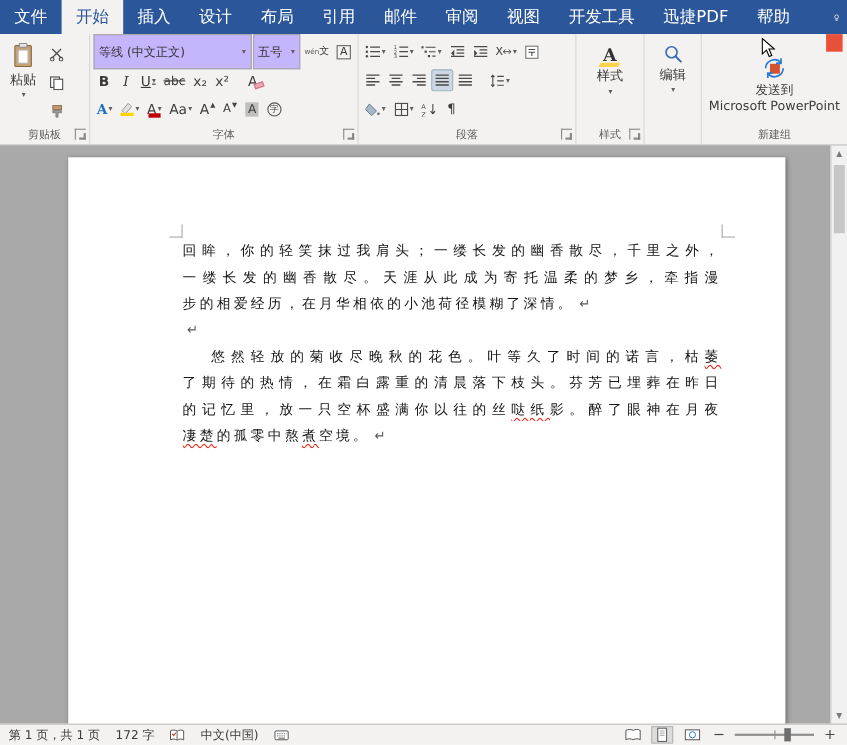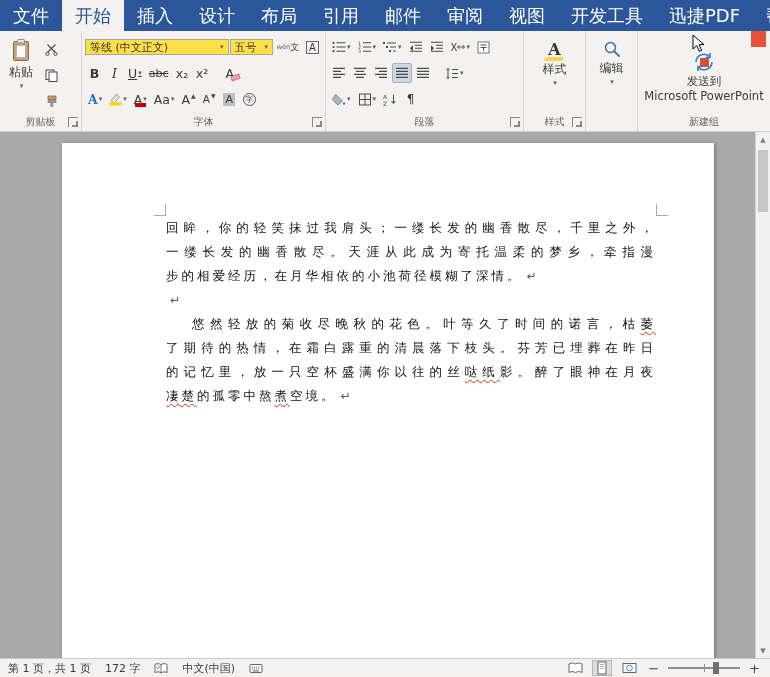--- a/index.html
+++ b/index.html
@@ -2,37 +2,37 @@
 <html><head>
 <meta charset="utf-8">
 <style>
   * { box-sizing: border-box; }
   body { margin:0; background:#ffffff; font-family:"DejaVu Sans","Liberation Sans",sans-serif; }
   #app { position:relative; width:770px; height:677px; overflow:hidden; background:#f3f2f1; user-select:none; }
 
   
   .tabbar { position:absolute; top:0; left:0; right:0; height:31px; background:#2b579a; display:flex; align-items:stretch; }
   .tabs-list { display:flex; align-items:stretch; }
-  .tab { display:flex; align-items:center; padding:0 13px; color:#fff; font-size:18px; white-space:nowrap; cursor:default; }
+  .tab { display:flex; align-items:center; padding:0 13px; color:#fff; font-size:15px; white-space:nowrap; cursor:default; }
   .tab.active { background:#f3f2f1; color:#2b579a; }
   .tellme { display:flex; align-items:center; gap:6px; color:#fff; font-size:13px; padding:0 10px; margin-left:16px; }
 
   
   .ribbon { position:absolute; top:31px; left:0; right:0; height:101px; background:#f3f2f1; border-bottom:1px solid #d2cfcb; display:flex; }
   .grp { position:relative; height:100%; padding:5px 3px 17px; border-right:1px solid #dad7d3; }
   .grp-label { position:absolute; bottom:2px; left:0; right:0; text-align:center; font-size:10px; color:#605e5c; white-space:nowrap; }
   .launcher { position:absolute; right:3px; bottom:4px; width:10px; height:10px; border-top:1px solid #8a8886; border-left:1px solid #8a8886; }
   .launcher::after { content:''; position:absolute; right:0; bottom:0; width:4px; height:4px; border-right:2px solid #8a8886; border-bottom:2px solid #8a8886; }
 
   .rows { display:flex; flex-direction:column; gap:4px; }
   .r { display:flex; align-items:center; gap:1px; height:22px; }
   .sb { height:20px; min-width:19px; padding:0 2px; display:inline-flex; align-items:center; justify-content:center; font-size:12.5px; color:#3b3a39; border:1px solid transparent; border-radius:2px; position:relative; }
   .sb.active { background:#cdd8e4; border-color:#9fb2c4; }
   .caret { font-size:7px; color:#605e5c; margin-left:1px; line-height:1; }
-  .combo { height:16px; background:#fde047; border:1px solid #a8a7a5; display:flex; align-items:center; font-size:11px; color:#333; padding:0 4px; }
+  .combo { height:32px; background:#c4b5fd; border:1px solid #a8a7a5; display:flex; align-items:center; font-size:11px; color:#333; padding:0 4px; }
   .combo .caret { margin-left:auto; }
   svg { display:block; }
 
   
   .clip-wrap { display:flex; gap:3px; height:100%; }
   .paste { display:flex; flex-direction:column; align-items:center; gap:2px; width:36px; padding-top:2px; font-size:12px; color:#3b3a39; }
   .clip-mini { display:flex; flex-direction:column; gap:6px; padding-top:3px; }
 
   
   .b { font-weight:bold; }

